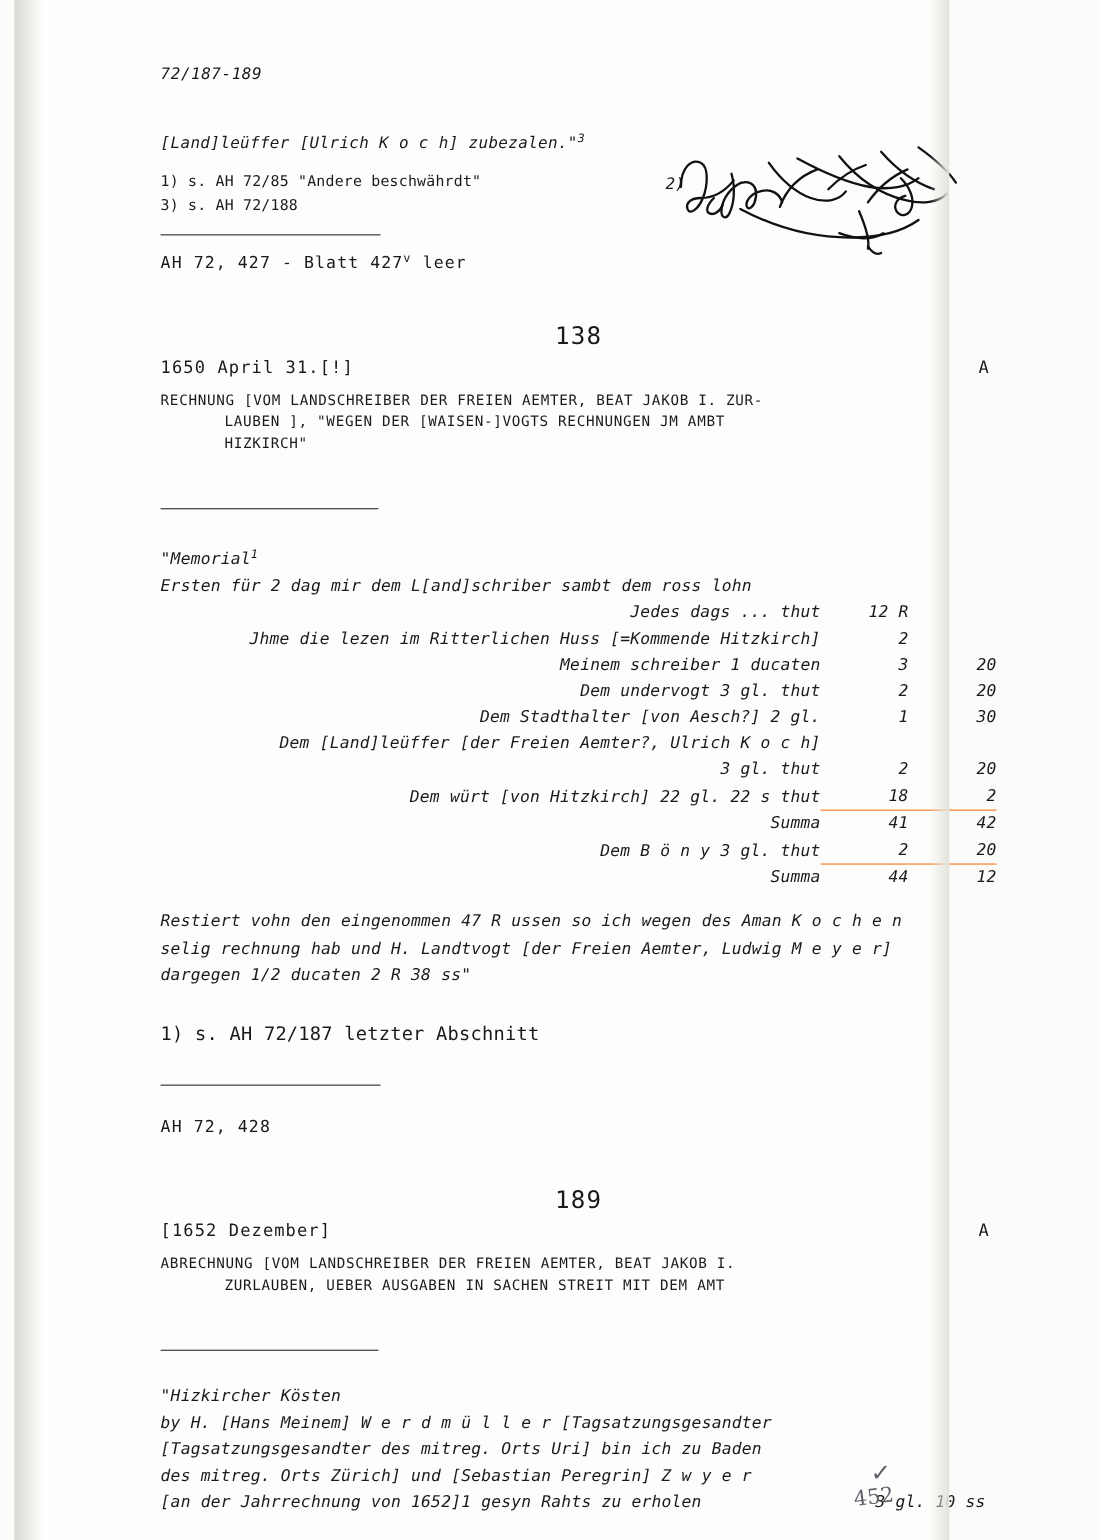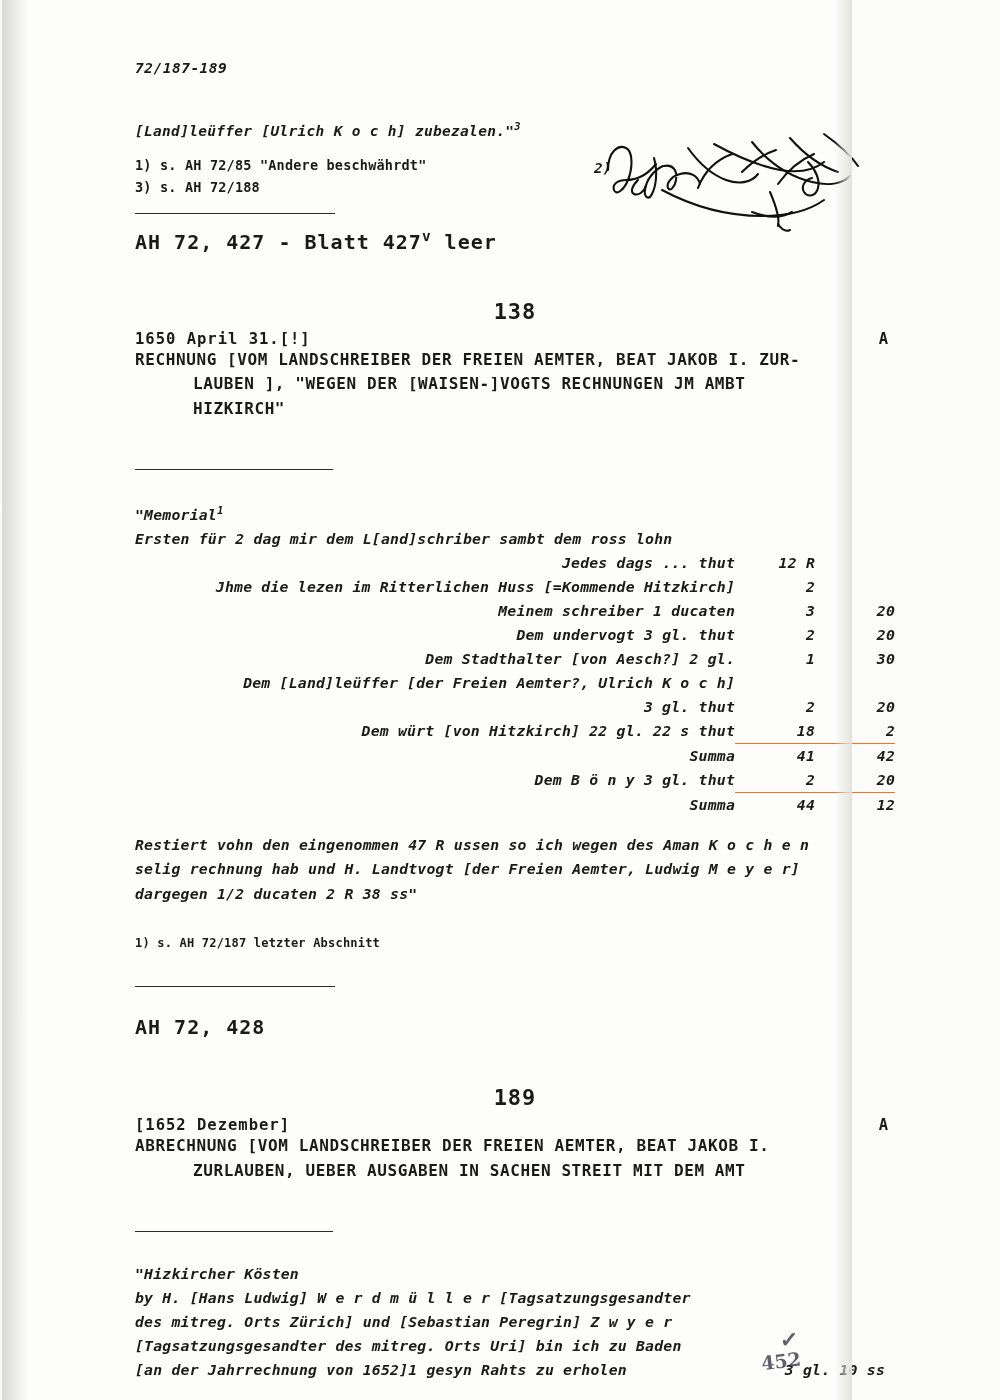--- a/index.html
+++ b/index.html
@@ -10,25 +10,24 @@
     width: 1000px;
     height: 1400px;
     background: #fbfbf9;
     font-family: "DejaVu Sans Mono", monospace;
     color: #1a1a1a;
     position: relative;
     overflow: hidden;
   }
   .page {
     position: absolute;
-    left: 2px; top: 0;
+    left: 13px; top: 0;
     width: 850px;
     height: 1400px;
     background: #fdfdfb;
-    font-weight: bold;
   }
   
   .page::before {
     content: "";
     position: absolute;
     left: 0; top: 0; bottom: 0;
     width: 26px;
     background: linear-gradient(to right, #d8d8d4, rgba(253,253,251,0));
     pointer-events: none;
   }
@@ -72,21 +71,21 @@
   .rule {
     border: none;
     border-top: 1px solid #2a2a2a;
     width: 200px;
     margin: 14px 0 14px 0;
   }
   .rule-wide {
     width: 198px;
   }
   .shelf {
-    font-size: 20px;
+    font-size: 15px;
     letter-spacing: 1px;
     margin-top: 6px;
   }
   .docnum {
     text-align: center;
     font-size: 22px;
     letter-spacing: 1px;
     margin-top: 46px;
     margin-bottom: 6px;
   }
@@ -96,23 +95,24 @@
     align-items: baseline;
     font-size: 15.5px;
     letter-spacing: 1px;
     gap: 27px;
   }
   .daterow .side {
     font-size: 15.5px;
     padding-right: 6px;
   }
   .title {
-    font-size: 16px;
+    font-size: 13px;
     letter-spacing: 0.6px;
     line-height: 1.52;
+    margin-top: 12px;
   }
   .title .ind1 { display: block; padding-left: 58px; }
   .title .ind2 { display: block; padding-left: 58px; }
   .body-it {
     font-size: 14.8px;
     font-style: italic;
     line-height: 1.62;
     letter-spacing: 0.2px;
   }
   table.acct {
@@ -133,21 +133,21 @@
   td.c2 { width: 80px; text-align: right; padding-right: 28px; }
   tr.ul-both td.c1, tr.ul-both td.c2 { border-bottom: 1px solid #f97316; }
   .para-it {
     font-size: 14.8px;
     font-style: italic;
     line-height: 1.66;
     letter-spacing: 0.2px;
     margin-top: 16px;
   }
   .footnote {
-    font-size: 12px;
+    font-size: 17px;
     letter-spacing: 0.2px;
     margin-top: 30px;
   }
   .sig {
     position: absolute;
     left: 600px;
     top: 128px;
     width: 270px;
     height: 110px;
   }
@@ -319,29 +319,29 @@
     <div style="height:34px"></div>
     <hr class="rule rule-wide">
     <div style="height:16px"></div>
 
     <div class="tail-it">
       <div class="tail-row">
           <span>"Hizkircher Kösten</span>
           <span class="amt"></span>
         </div>
       <div class="tail-row">
-          <span>by H. [Hans Ludwig]  W e r d m ü l l e r  [Tagsatzungsgesandter</span>
+          <span>by H. [Hans Meinem]  W e r d m ü l l e r  [Tagsatzungsgesandter</span>
           <span class="amt"></span>
         </div>
       <div class="tail-row">
+          <span>[Tagsatzungsgesandter des mitreg. Orts Uri] bin ich zu Baden</span>
+          <span class="amt"></span>
+        </div>
+      <div class="tail-row">
           <span>des mitreg. Orts Zürich] und [Sebastian Peregrin]  Z w y e r</span>
-          <span class="amt"></span>
-        </div>
-      <div class="tail-row">
-          <span>[Tagsatzungsgesandter des mitreg. Orts Uri] bin ich zu Baden</span>
           <span class="amt"></span>
         </div>
       <div class="tail-row">
           <span>[an der Jahrrechnung von 1652]1 gesyn Rahts zu erholen</span>
           <span class="amt">3 gl. 10 ss</span>
         </div>
     </div>
 
   </div>
 

